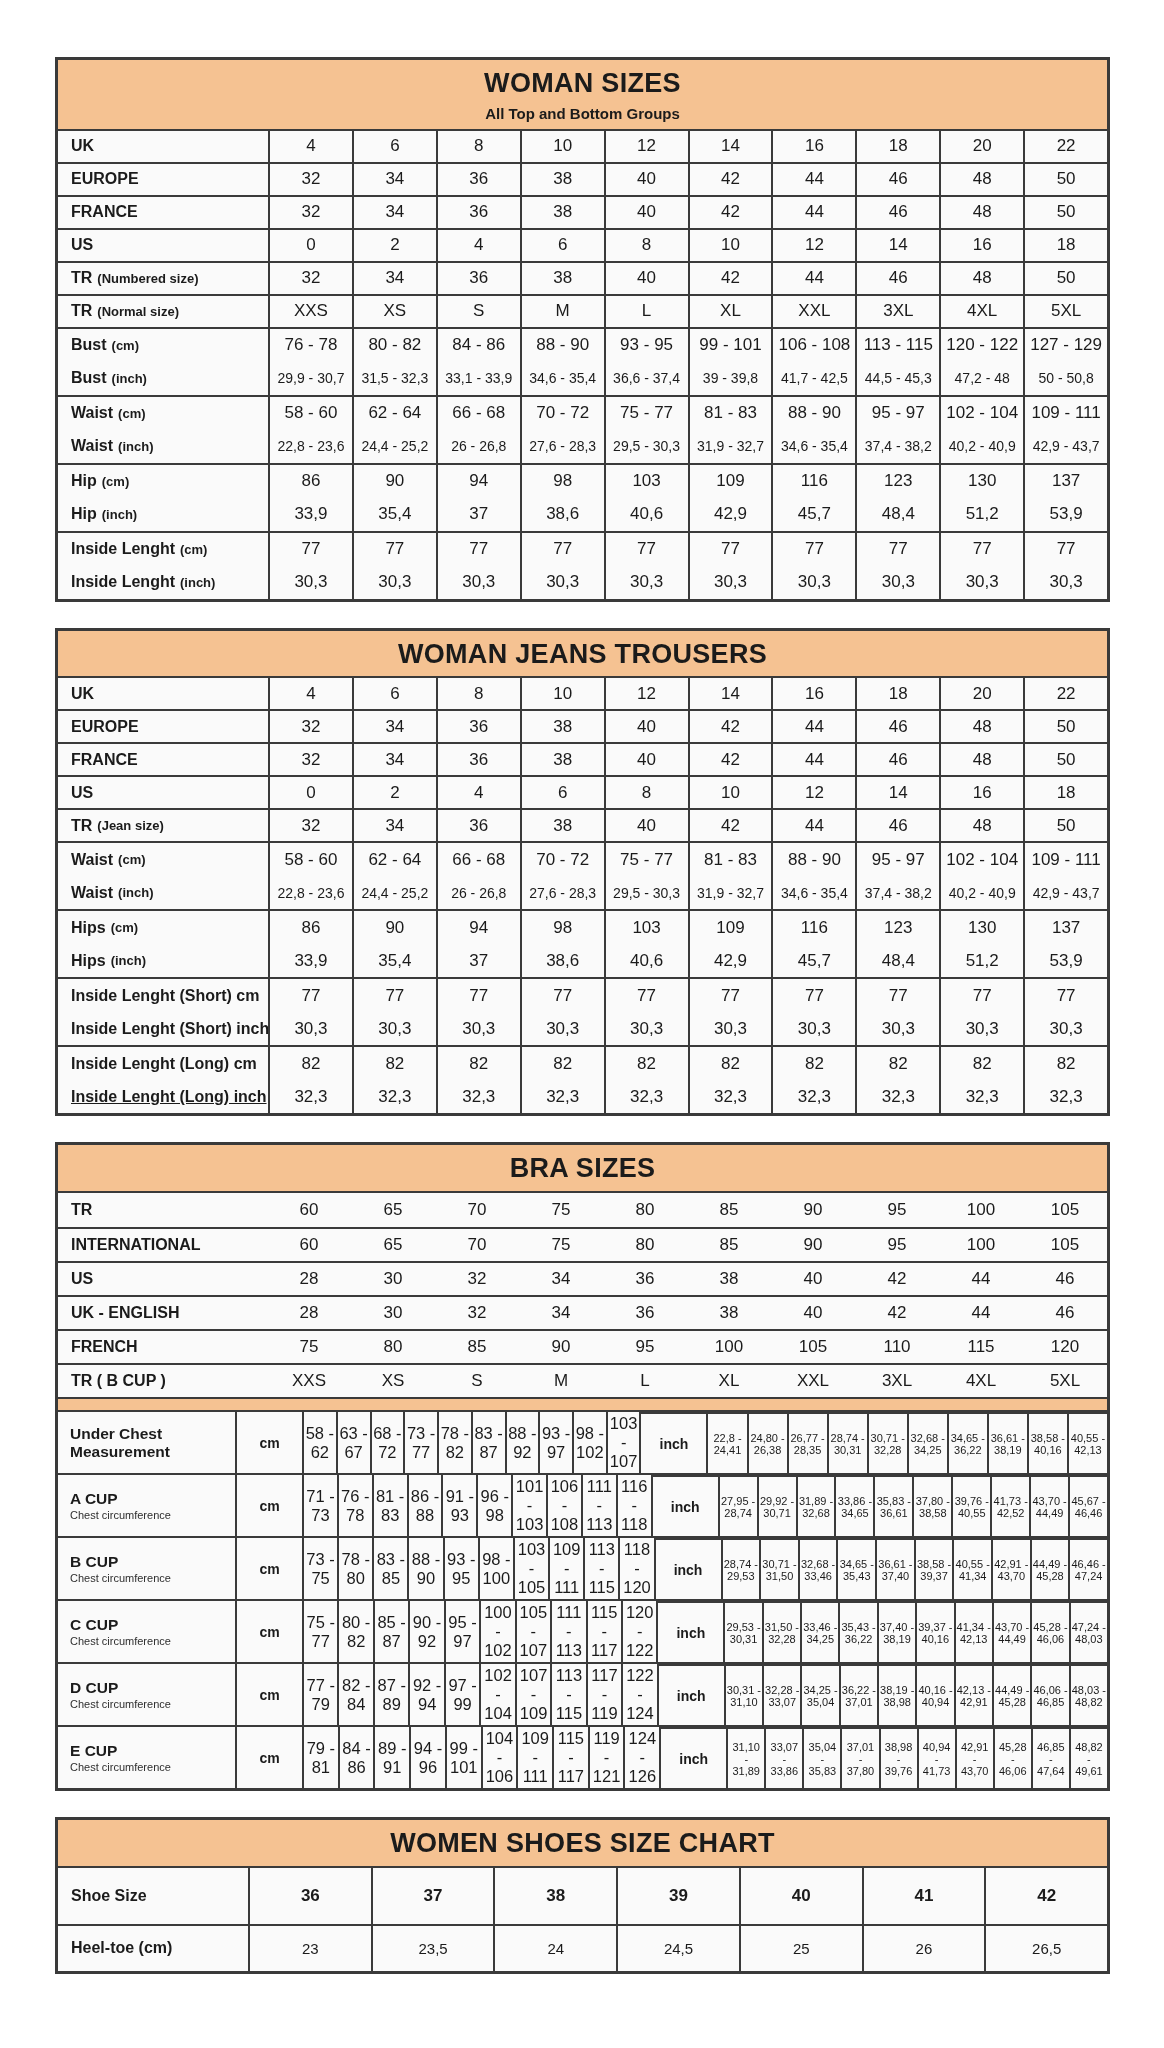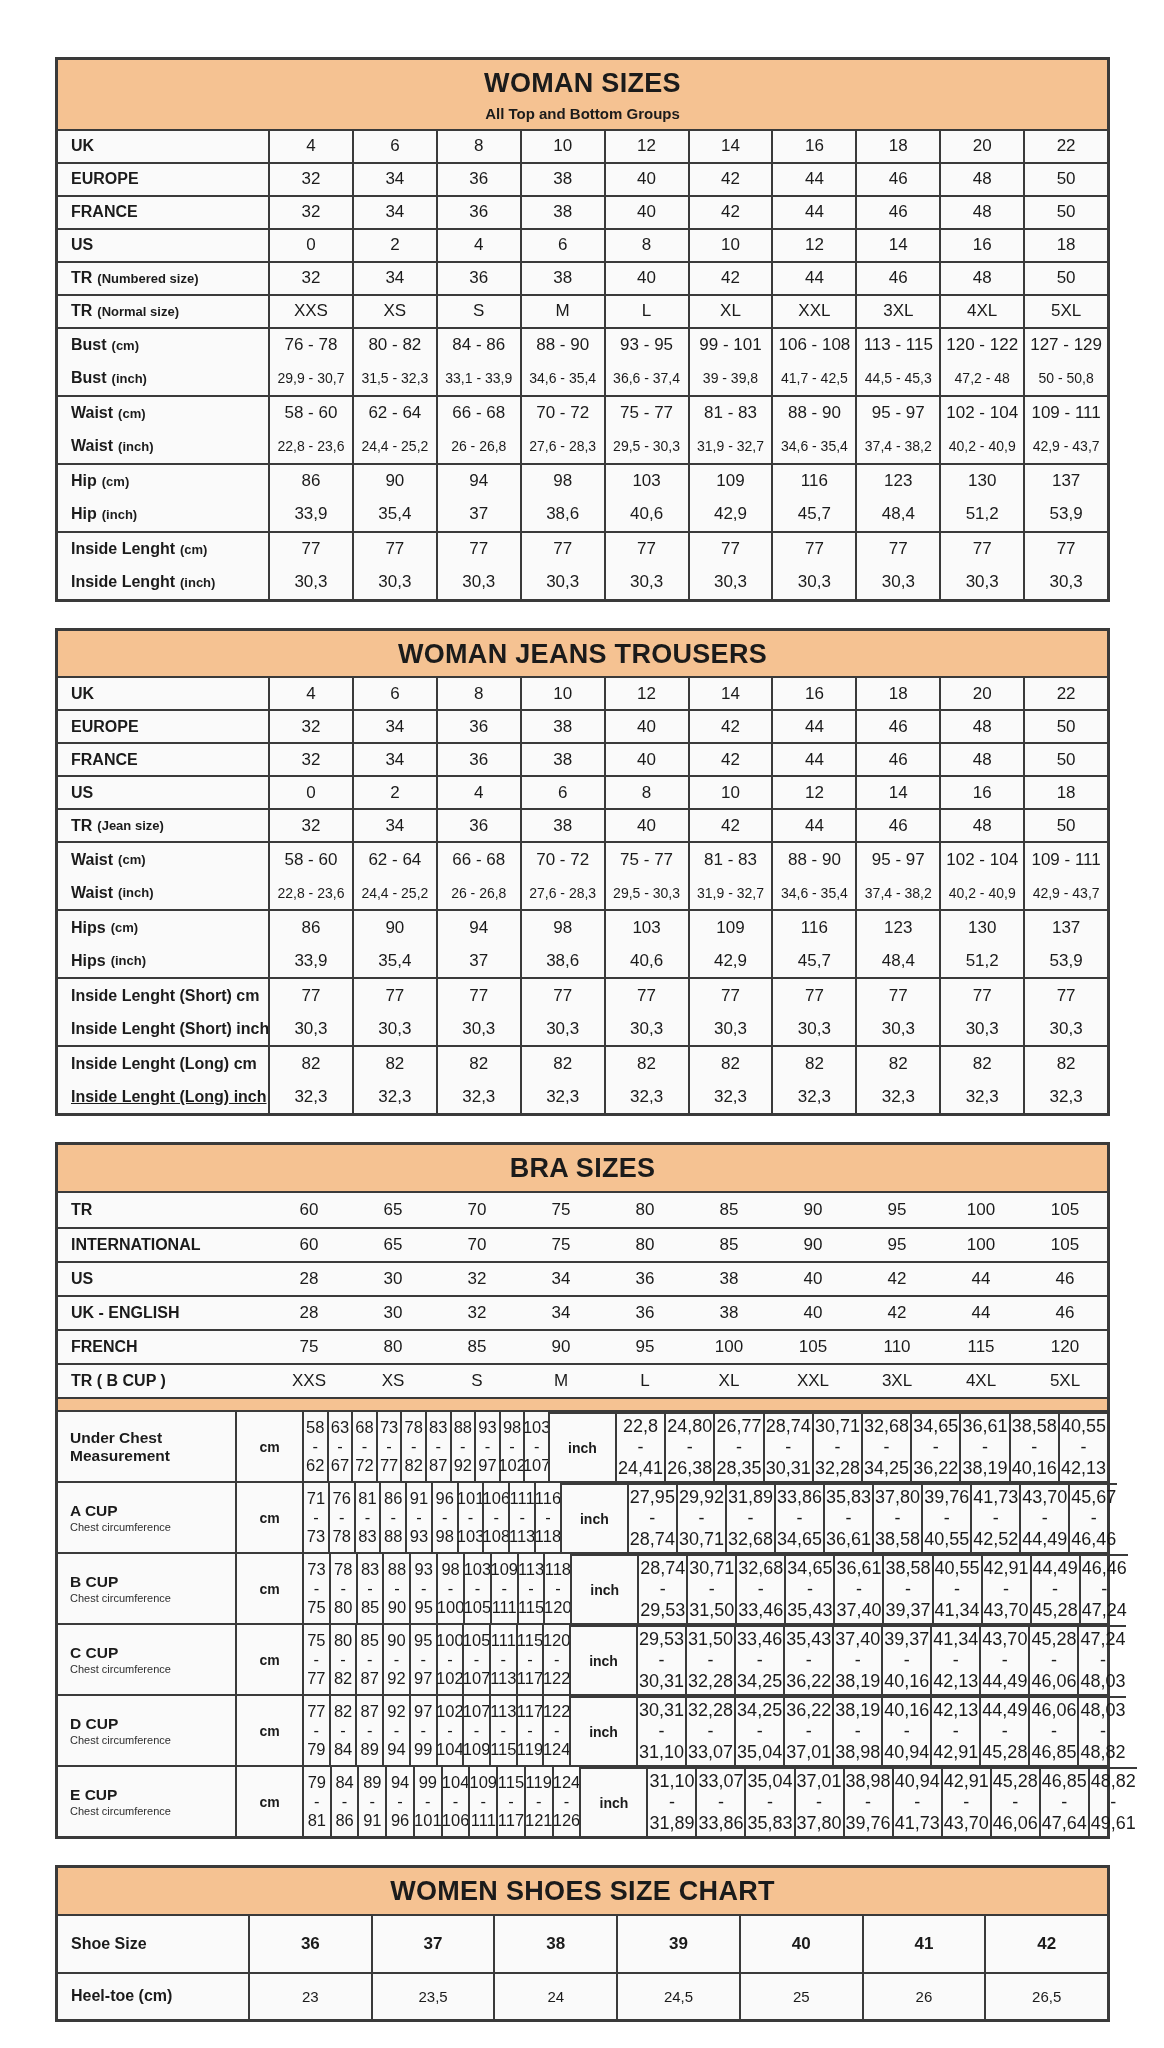--- a/index.html
+++ b/index.html
@@ -46,21 +46,21 @@
   
   .cup-group{display:flex;border-top:2px solid var(--bd);}
   .cup-label{display:flex;flex-direction:column;justify-content:center;padding-left:12px;}
   .cup-main{font-weight:bold;font-size:15.5px;line-height:1.15;}
   .cup-sub{font-size:11px;margin-top:1px;color:#2e2e2e;}
   .cup-rows{flex:1;display:flex;flex-direction:row;min-width:0;padding-left:35px;}
   .cup-row{display:flex;min-height:31px;}
   .cup-row + .cup-row{border-top:2px solid var(--bd);}
   .cup-row .unit{font-weight:bold;font-size:14px;}
   .cup-row .value{font-size:16.5px;}
-  .cup-row.small .value{font-size:18px;}
+  .cup-row.small .value{font-size:11px;}
 </style>
 </head>
 <body>
 
 <div class="sheet">
 
   <section class="tbl">
     <div class="thead">
       <div class="ttitle">WOMAN SIZES</div>
       <div class="tsub">All Top and Bottom Groups</div>

